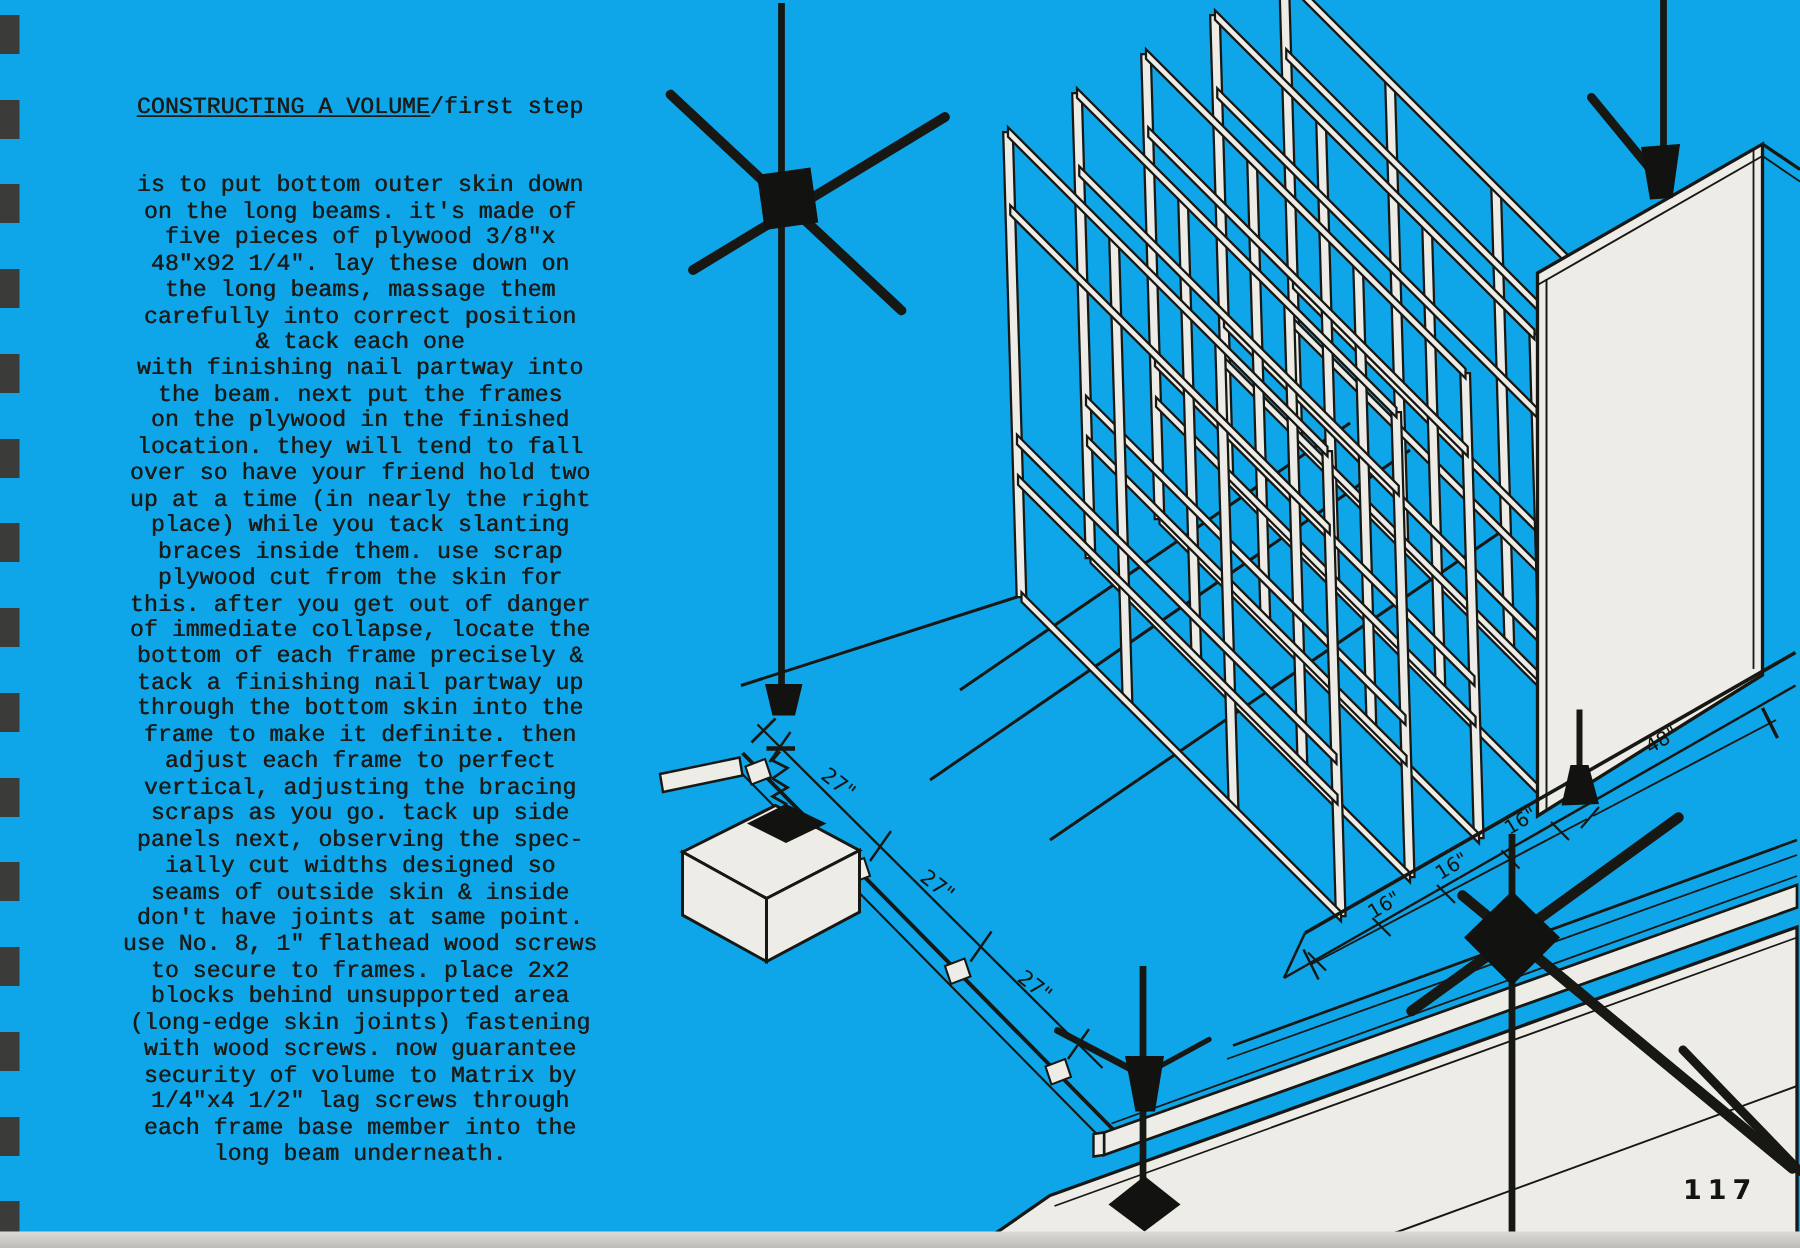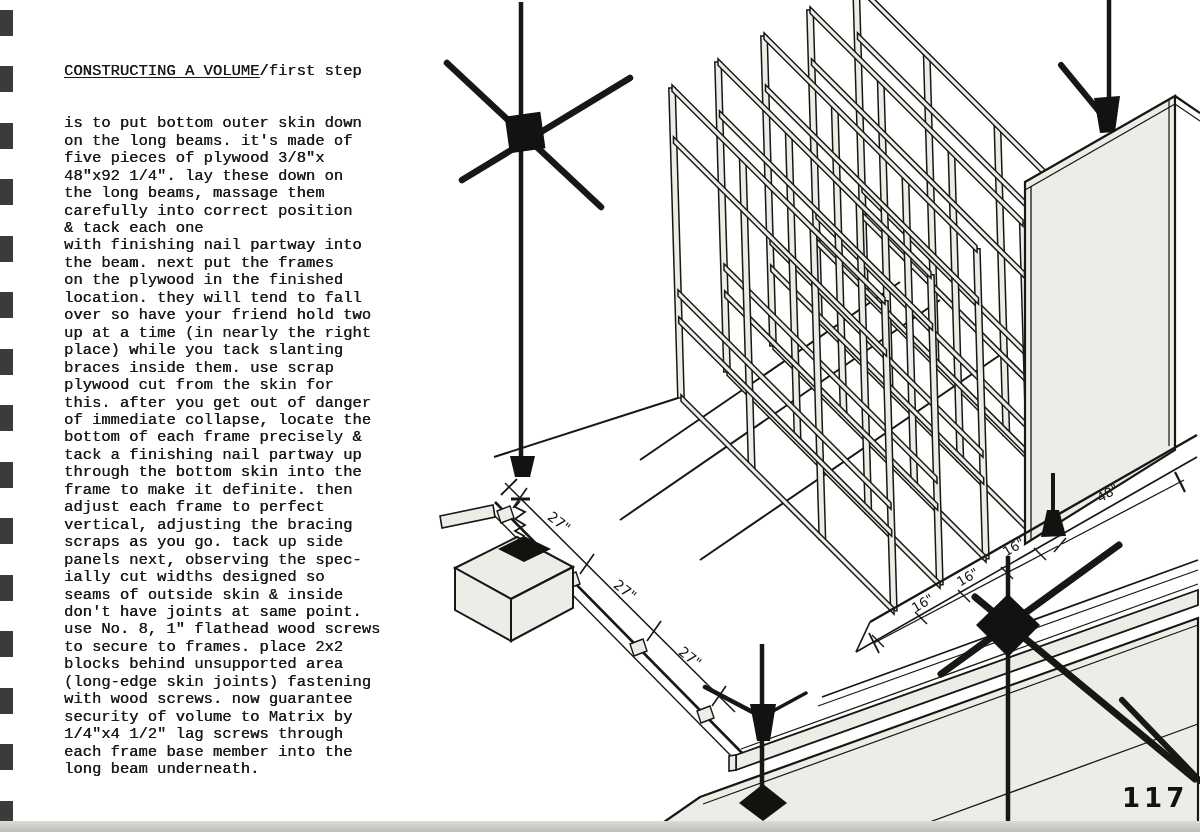--- a/index.html
+++ b/index.html
@@ -1,25 +1,25 @@
 <!DOCTYPE html>
 <html><head>
 <meta charset="utf-8">
 <style>
   html,body{margin:0;padding:0;background:#777;}
-  .page{position:relative;width:1200px;height:832px;background:#ffffff;overflow:hidden;
-        font-family:"Liberation Mono",monospace;}
+  .page{position:relative;width:1200px;height:832px;background:#0ea5e9;overflow:hidden;
+        font-family:"Liberation Mono",monospace;text-align:center;}
   .binding{position:absolute;left:0;top:10px;width:13px;height:812px;
         background:repeating-linear-gradient(180deg,#3b3b39 0 26px,rgba(0,0,0,0) 26px 56.5px);}
   .text-col{position:absolute;left:64px;top:28px;width:352px;font-size:15.5px;line-height:17.45px;
         color:#1b1b18;text-shadow:0.35px 0 0 currentColor;white-space:pre;}
   .text-col .title{text-decoration:underline;text-underline-offset:2px;}
   .diagram-svg{position:absolute;left:0;top:0;}
   .pagenum{position:absolute;left:1122px;top:783px;font-family:"DejaVu Sans",sans-serif;
-        font-weight:bold;font-size:26px;letter-spacing:4px;color:#131311;}
+        font-weight:bold;font-size:18px;letter-spacing:4px;color:#131311;}
   .bottom-shadow{position:absolute;left:0;bottom:0;width:1200px;height:11px;
         background:linear-gradient(180deg,#dcdbd6, #bdbcb7);}
   .dimlabel{font-family:"DejaVu Sans",sans-serif;font-size:13px;fill:#14140f;}
   .d27{font-size:14px;}
   svg .ln{stroke:#171714;fill:none;}
   svg .wd{fill:#edece7;stroke:#171714;}
   svg .blk{fill:#121210;stroke:none;}
 </style>
 </head>
 <body>

